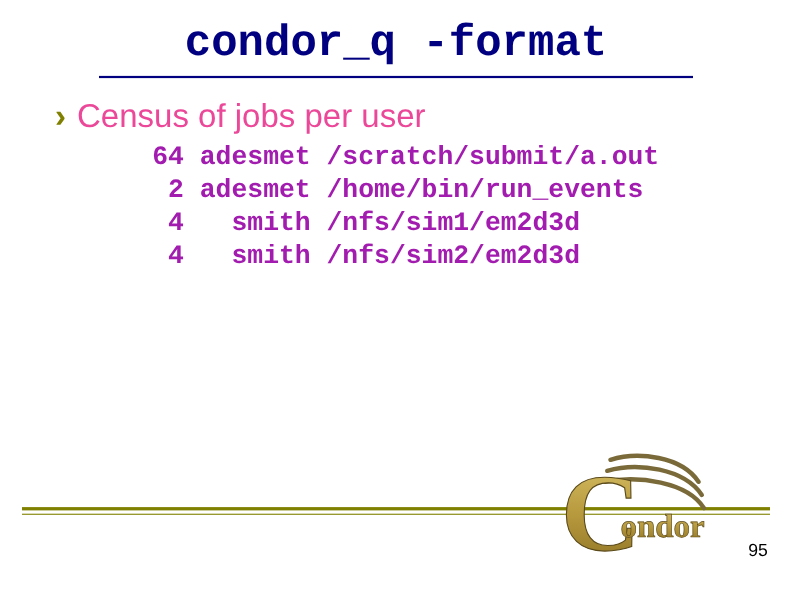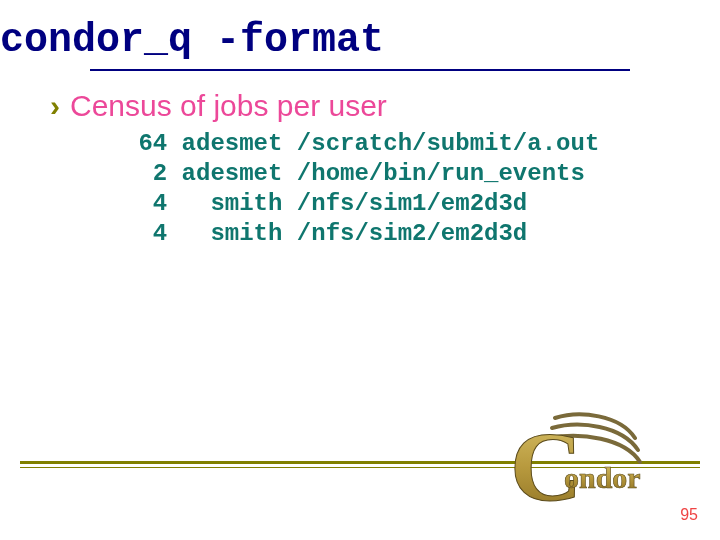--- a/index.html
+++ b/index.html
@@ -12,20 +12,21 @@
     position: relative;
     overflow: hidden;
   }
   .slide {
     width: 720px;
     height: 540px;
     position: relative;
     box-sizing: border-box;
   }
   .title {
+    text-align: center;
     font-family: "Courier New", Courier, monospace;
     font-weight: bold;
     font-size: 40px;
     color: #000080;
     padding-top: 18px;
     padding-bottom: 6px;
   }
   .title-underline {
     width: 540px;
     height: 2px;
@@ -63,21 +64,21 @@
     line-height: 1.25;
   }
   .percent {
     font-style: italic;
   }
   .output-block {
     padding-left: 74px;
     font-family: "Courier New", Courier, monospace;
     font-weight: bold;
     font-size: 24px;
-    color: #0f766e;
+    color: #a21caf;
     white-space: pre;
     line-height: 1.25;
     margin-top: 6px;
   }
   .footer-rules {
     position: absolute;
     left: 20px;
     right: 20px;
     bottom: 72px;
   }
@@ -94,23 +95,23 @@
     position: absolute;
     right: 60px;
     bottom: 20px;
     width: 150px;
     height: 110px;
   }
   .logo svg { width: 100%; height: 100%; }
   .page-num {
     position: absolute;
     right: 22px;
-    bottom: 16px;
+    bottom: 30px;
     font-size: 16px;
-    color: #ef4444;
+    color: #000000;
     font-family: Arial, sans-serif;
   }
 </style>
 </head>
 <body>
 <div class="slide">
 
   <div class="title">condor_q -format</div>
   <div class="title-underline"></div>
 

